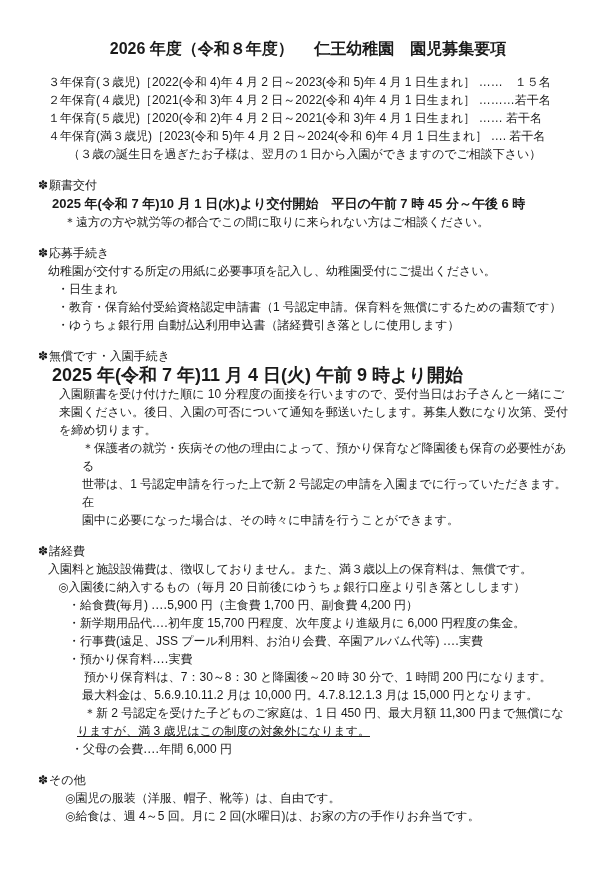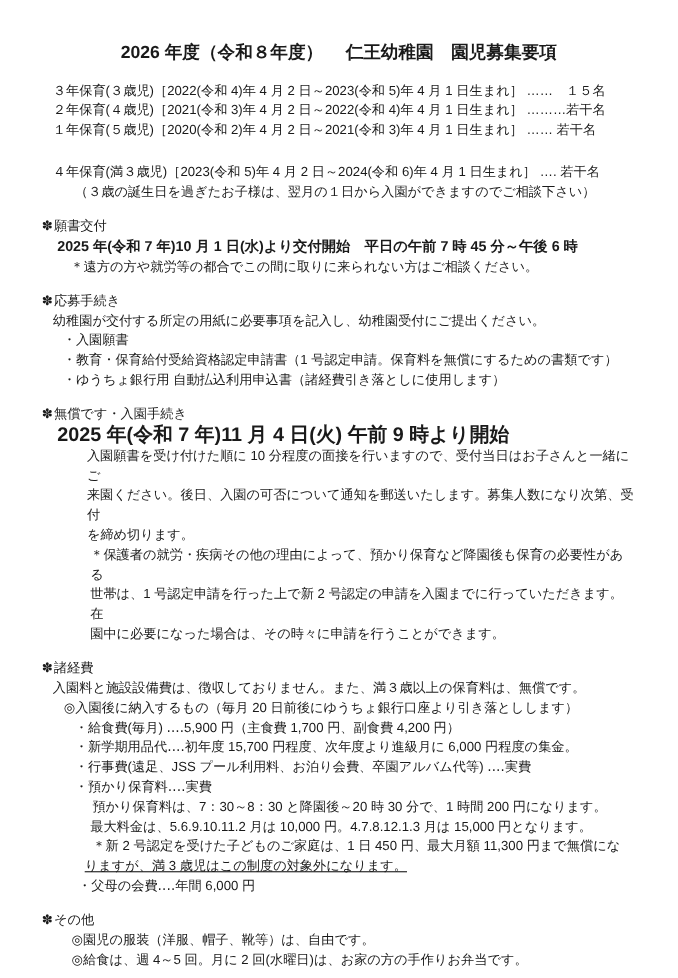--- a/index.html
+++ b/index.html
@@ -22,30 +22,30 @@
     line-height:22px;
     margin:0 0 12px 0;
     white-space:pre-wrap;
   }
   .sec{margin-top:13px;}
   .h{font-size:12px;line-height:18px;white-space:pre-wrap;}
   .mk{margin-right:1px;}
   .ln{white-space:pre-wrap;}
   .bold1{font-weight:bold;font-size:13px;line-height:19px;}
   .bold2{font-weight:bold;font-size:18px;line-height:20px;}
-  .gap8{margin-top:20px;}
+  .gap8{margin-top:0;}
   .i10{margin-left:10px;}
   .i14{margin-left:14px;}
   .i19{margin-left:19px;}
   .i20{margin-left:20px;}
   .i26{margin-left:26px;}
   .i27{margin-left:27px;}
   .i30{margin-left:30px;}
   .i33{margin-left:33px;}
-  .i35{margin-left:41px;}
+  .i35{margin-left:21px;}
   .i42{margin-left:42px;}
   .i44{margin-left:44px;}
   .i46{margin-left:46px;}
   .i48{margin-left:39px;text-decoration:underline;}
 </style>
 </head>
 <body>
 
 <div class="page">
 
@@ -61,21 +61,21 @@
 
   <section class="sec">
     <div class="h"><span class="mk">✽</span><span>願書交付</span></div>
     <div class="ln i14 bold1">2025 年(令和 7 年)10 月 1 日(水)より交付開始　平日の午前 7 時 45 分～午後 6 時</div>
     <div class="ln i26">＊遠方の方や就労等の都合でこの間に取りに来られない方はご相談ください。</div>
   </section>
 
   <section class="sec">
     <div class="h"><span class="mk">✽</span><span>応募手続き</span></div>
     <div class="ln i10">幼稚園が交付する所定の用紙に必要事項を記入し、幼稚園受付にご提出ください。</div>
-    <div class="ln i19">・入園願書</div>
+    <div class="ln i19">・日生まれ</div>
     <div class="ln i19">・教育・保育給付受給資格認定申請書（1 号認定申請。保育料を無償にするための書類です）</div>
     <div class="ln i19">・ゆうちょ銀行用 自動払込利用申込書（諸経費引き落としに使用します）</div>
   </section>
 
   <section class="sec">
     <div class="h"><span class="mk">✽</span><span>無償です・入園手続き</span></div>
     <div class="ln i14 bold2">2025 年(令和 7 年)11 月 4 日(火) 午前 9 時より開始</div>
     <div class="ln i35">入園願書を受け付けた順に 10 分程度の面接を行いますので、受付当日はお子さんと一緒にご</div>
     <div class="ln i35">来園ください。後日、入園の可否について通知を郵送いたします。募集人数になり次第、受付</div>
     <div class="ln i35">を締め切ります。</div>

